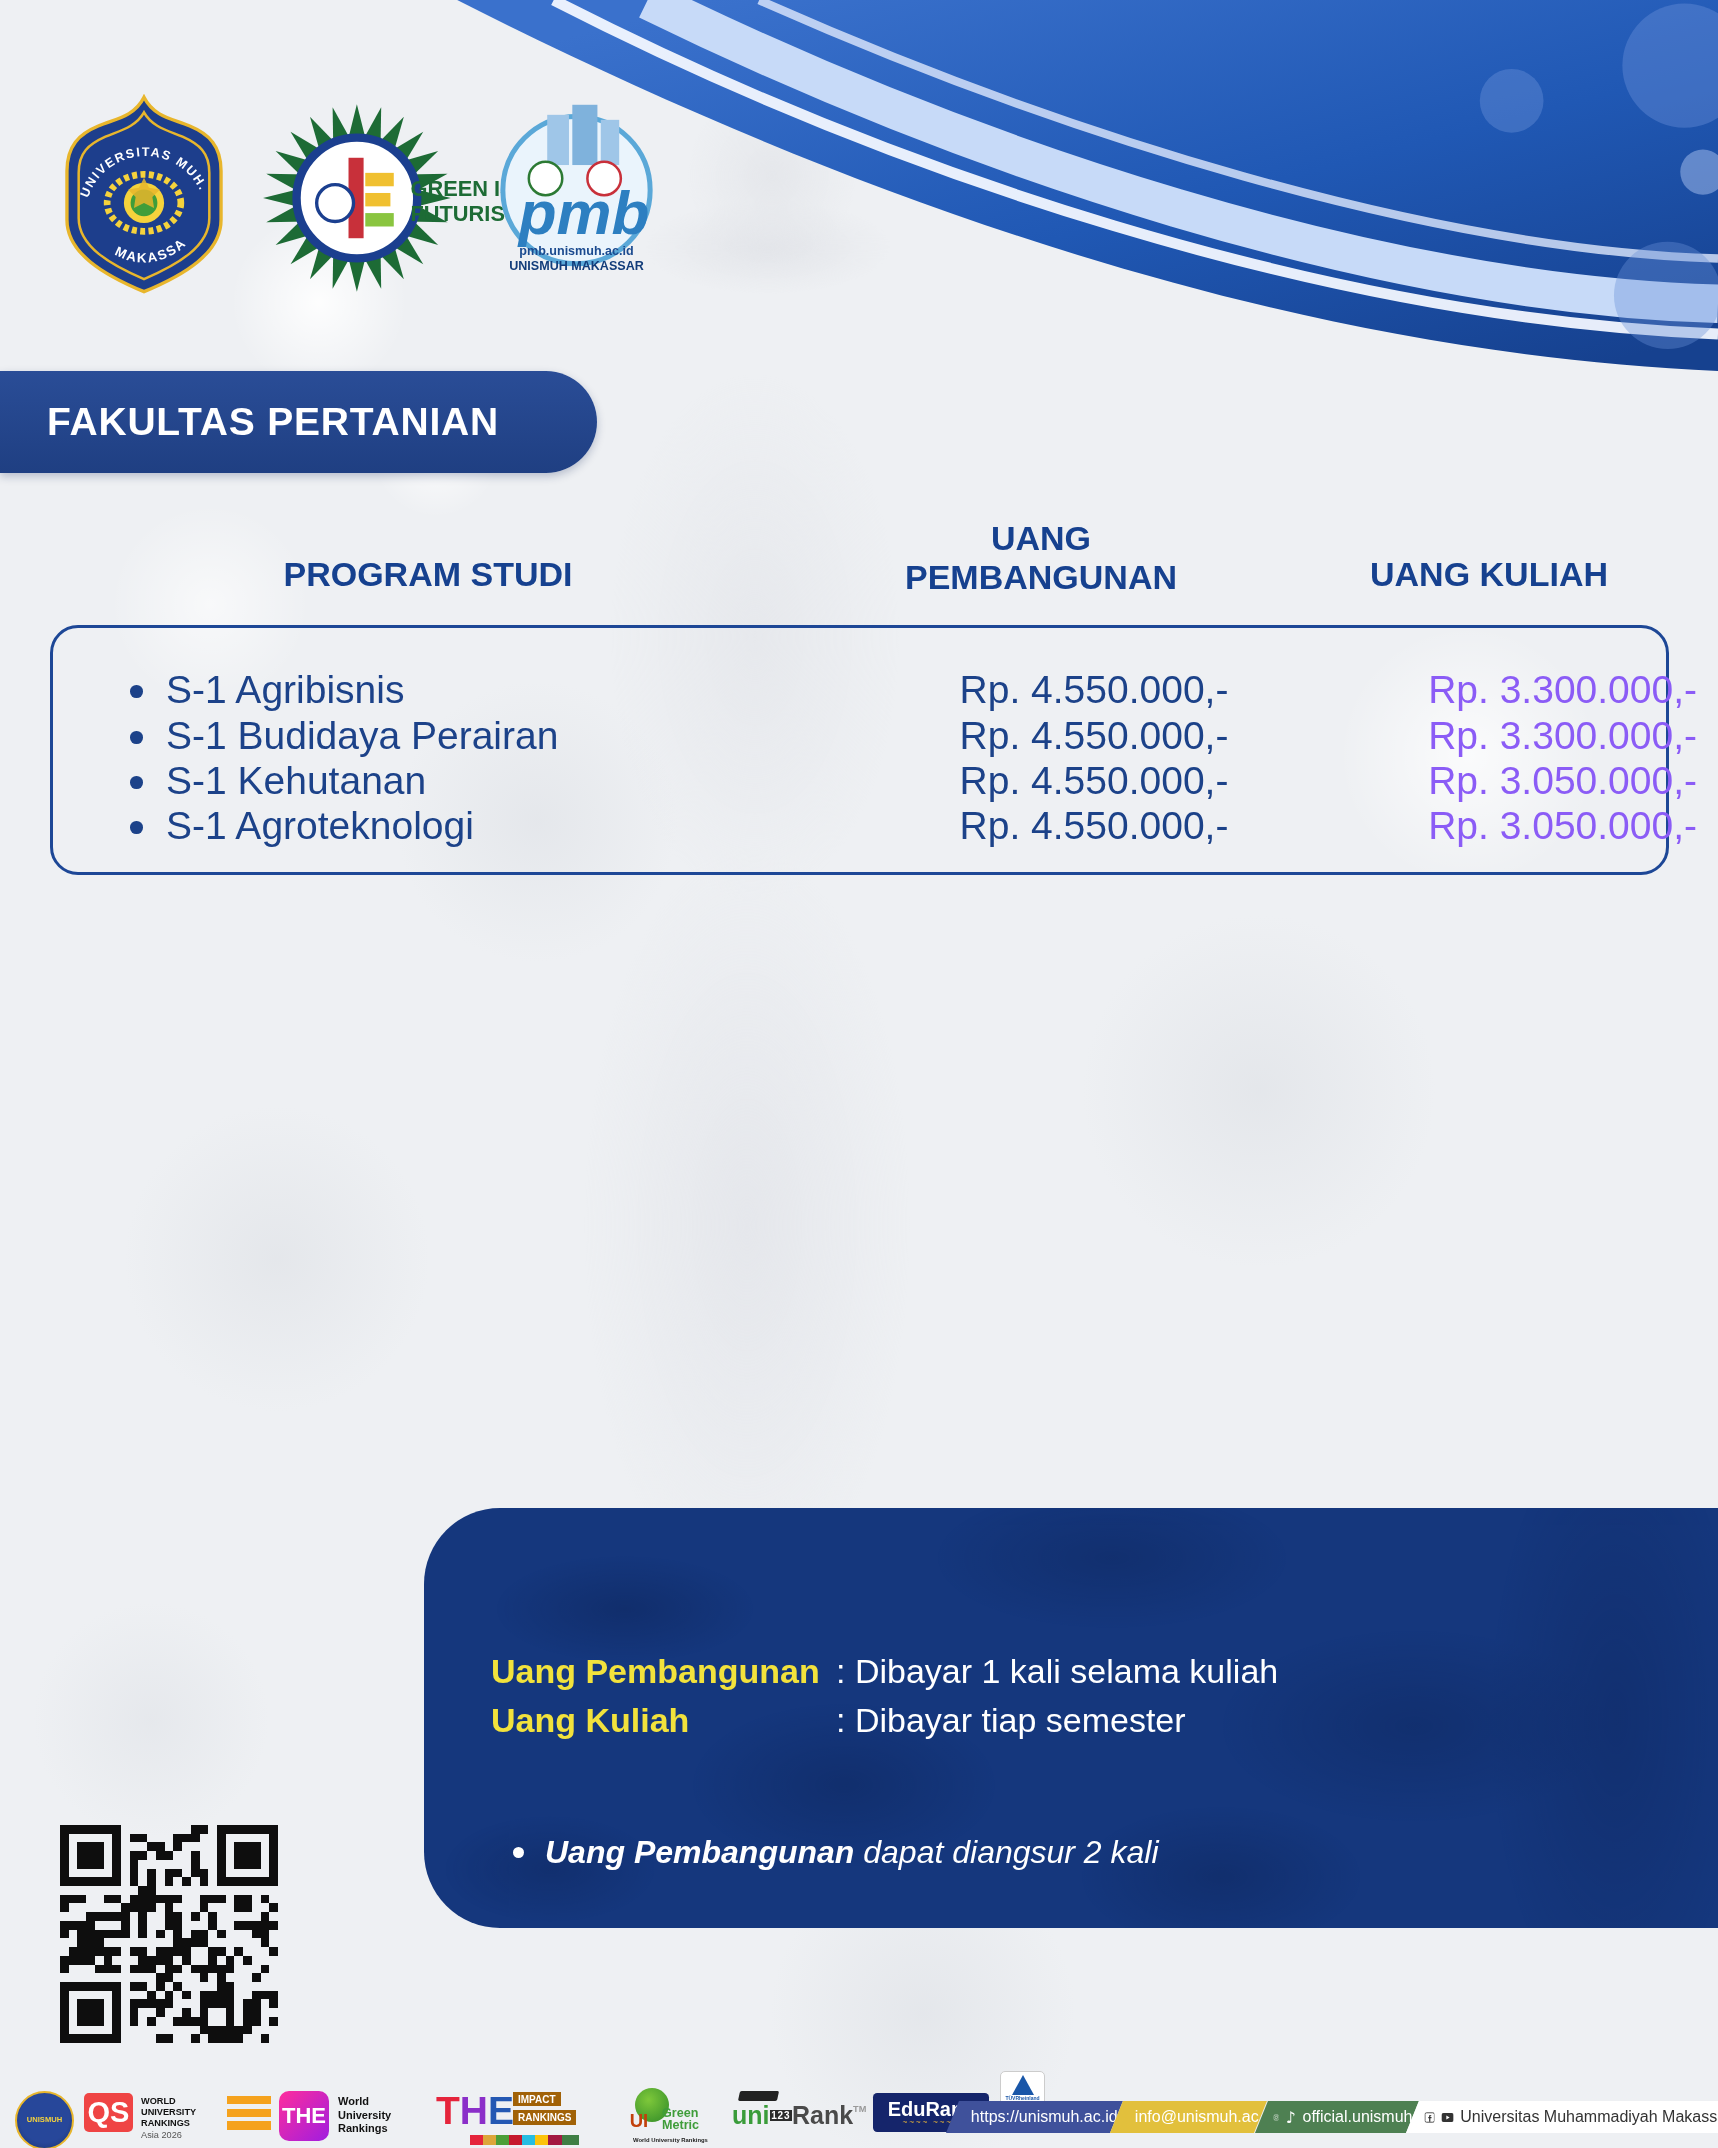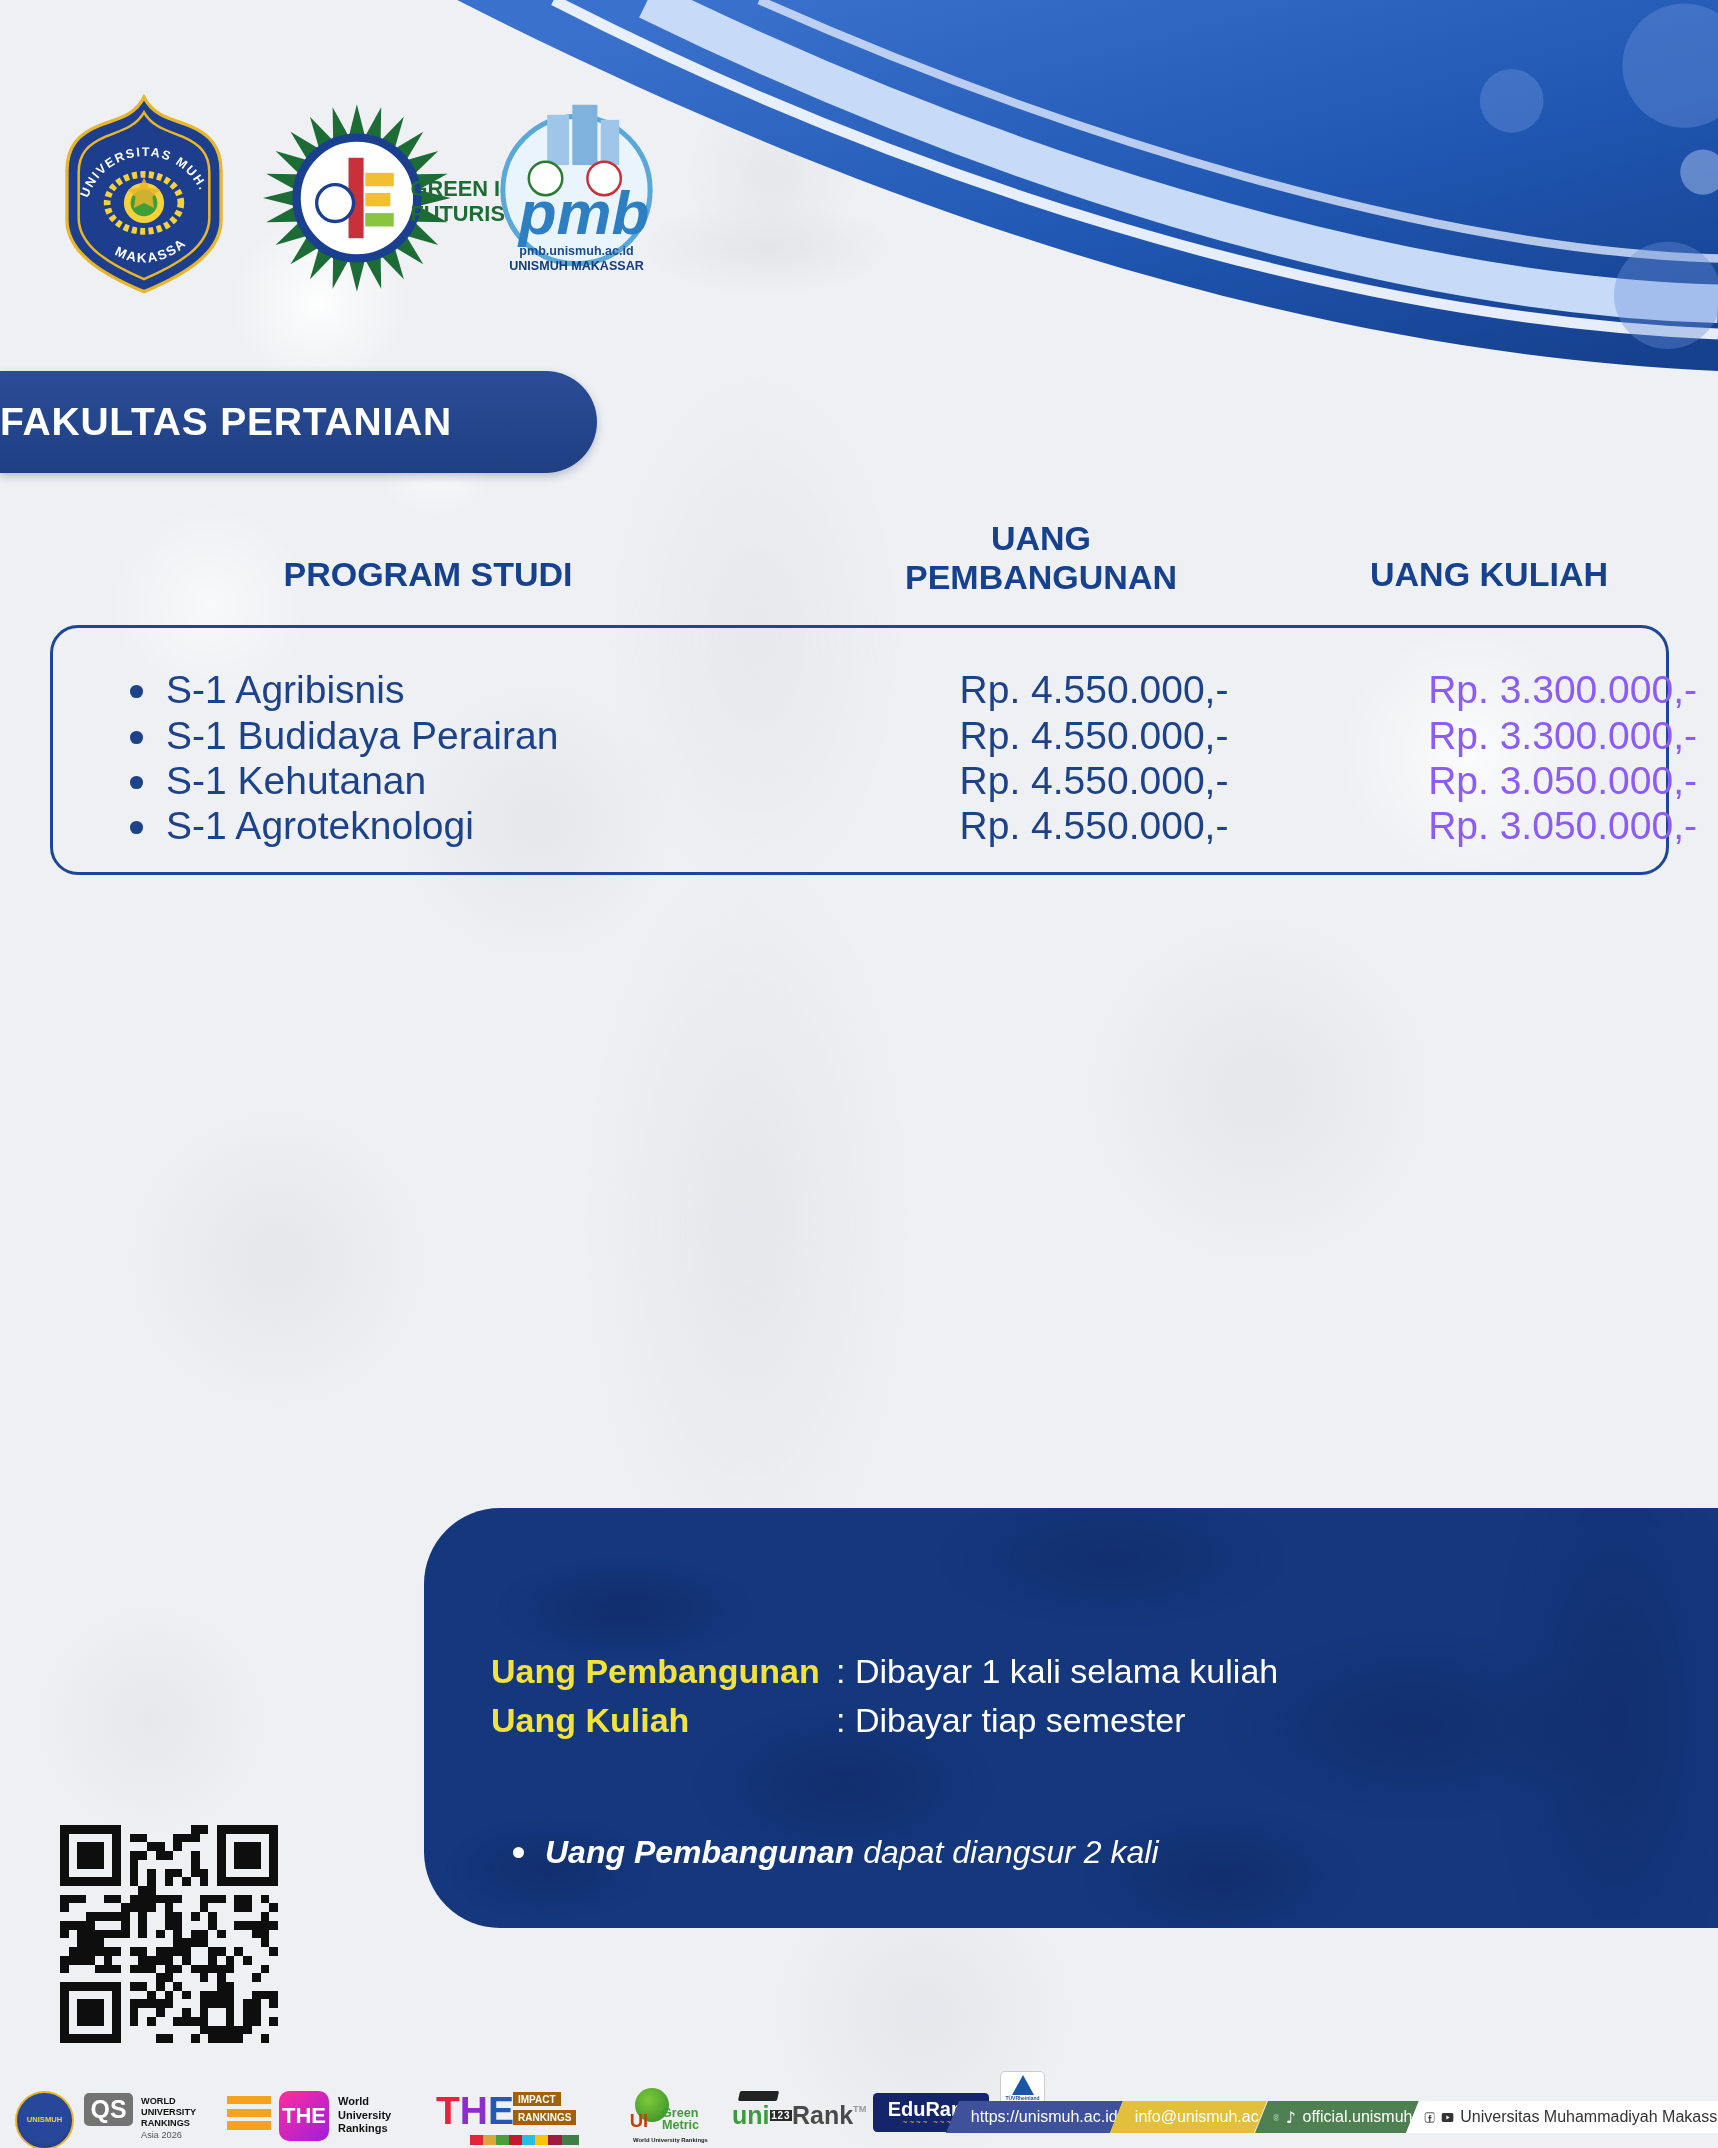--- a/index.html
+++ b/index.html
@@ -30,21 +30,21 @@
   .swoosh{position:absolute;top:0;right:0;width:1718px;height:470px;}
 
   
   .logos{position:absolute;left:0;top:0;width:755px;height:319px;}
 
   
   .pill{position:absolute;left:0;top:371px;width:597px;height:102px;
     background:linear-gradient(180deg,#2a4d97,#1f3f82);
     border-radius:0 52px 52px 0;display:flex;align-items:center;
     box-shadow:0 3.4px 8.4px rgba(20,40,90,.25);}
-  .pill span{color:#fff;font-weight:bold;font-size:39px;letter-spacing:0.8px;}
+  .pill span{color:#fff;font-weight:bold;font-size:39px;letter-spacing:0.8px;padding-left:47px;}
 
   
   .col-head{position:absolute;color:#16418f;font-weight:bold;font-size:34px;text-align:center;line-height:39px;}
   .h-program{left:252px;top:555px;width:352px;}
   .h-pembangunan{left:873px;top:519px;width:336px;}
   .h-kuliah{left:1334px;top:555px;width:310px;}
 
   
   .tbox{position:absolute;left:50px;top:625px;width:1619px;height:250px;
     border:3.4px solid #1d4796;border-radius:28px;box-sizing:border-box;}
@@ -76,22 +76,22 @@
 
   
   .qr{position:absolute;left:60px;top:1825px;width:218px;height:218px;}
 
   
   .flogo{position:absolute;}
   .flogo .tiny{font-size:9.2px;line-height:10px;font-weight:bold;color:#111;}
   .badge-circle{width:55px;height:55px;border-radius:50%;background:radial-gradient(circle at 50% 45%,#27479a 60%,#16306e);
     border:2.5px solid #e8b62c;display:flex;align-items:center;justify-content:center;}
   .badge-circle span{color:#f5d23c;font-size:7.6px;font-weight:bold;text-align:center;line-height:8.4px;}
-  .qs-square{width:49px;height:33px;background:#737373;border-radius:5px;display:flex;align-items:center;justify-content:center;
-    color:#fff;font-weight:bold;font-size:25px;}
+  .qs-square{width:49px;height:39px;background:#ef4444;border-radius:5px;display:flex;align-items:center;justify-content:center;
+    color:#fff;font-weight:bold;font-size:29px;}
   .qs-bars{position:absolute;left:143px;top:3.4px;width:44px;height:34px;
     background:linear-gradient(180deg,#f5a21d 0 8.4px,transparent 8.4px 12.6px,#f5a21d 12.6px 21px,transparent 21px 25px,#f5a21d 25px 34px);}
   .the-square{width:50px;height:50px;border-radius:10px;background:linear-gradient(135deg,#ff2d9c,#a01de0);
     display:flex;align-items:center;justify-content:center;color:#fff;font-weight:bold;font-size:22px;}
   .impact-the{font-size:39px;font-weight:bold;line-height:39px;}
   .impact-box{background:#a16207;color:#fff;font-size:10px;font-weight:bold;padding:1.7px 5px;margin-bottom:2.5px;display:inline-block;}
   .sdg-strip{width:109px;height:10px;margin-top:1.7px;
     background:linear-gradient(90deg,#e5243b 0 12%,#dda63a 12% 24%,#4c9f38 24% 36%,#c5192d 36% 48%,#26bde2 48% 60%,#fcc30b 60% 72%,#a21942 72% 84%,#3f7e44 84% 100%);}
   .gm-circle{width:34px;height:34px;border-radius:50%;background:radial-gradient(circle at 40% 35%,#7ec83a,#2f8a28);}
   .unirank-cap{width:39px;height:10px;background:#222;transform:skewX(-12deg);border-radius:1.7px;}

